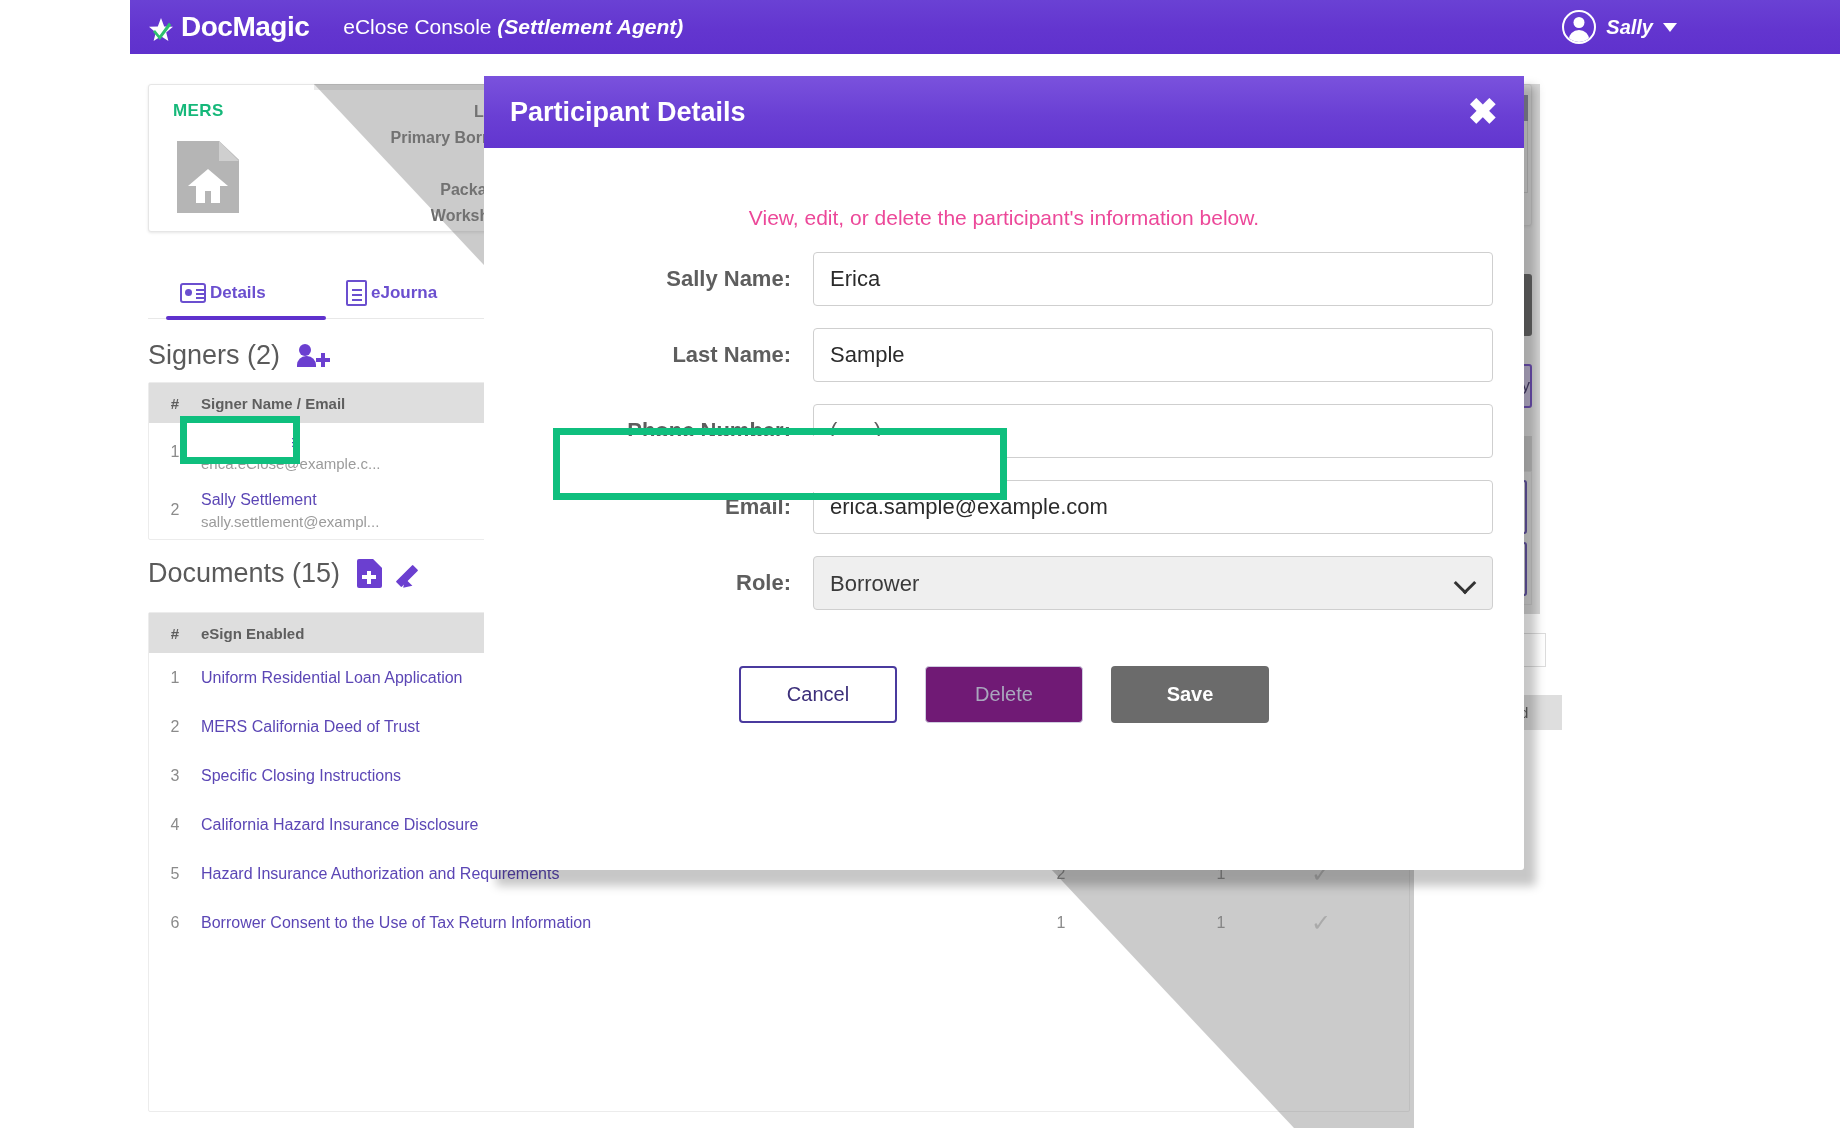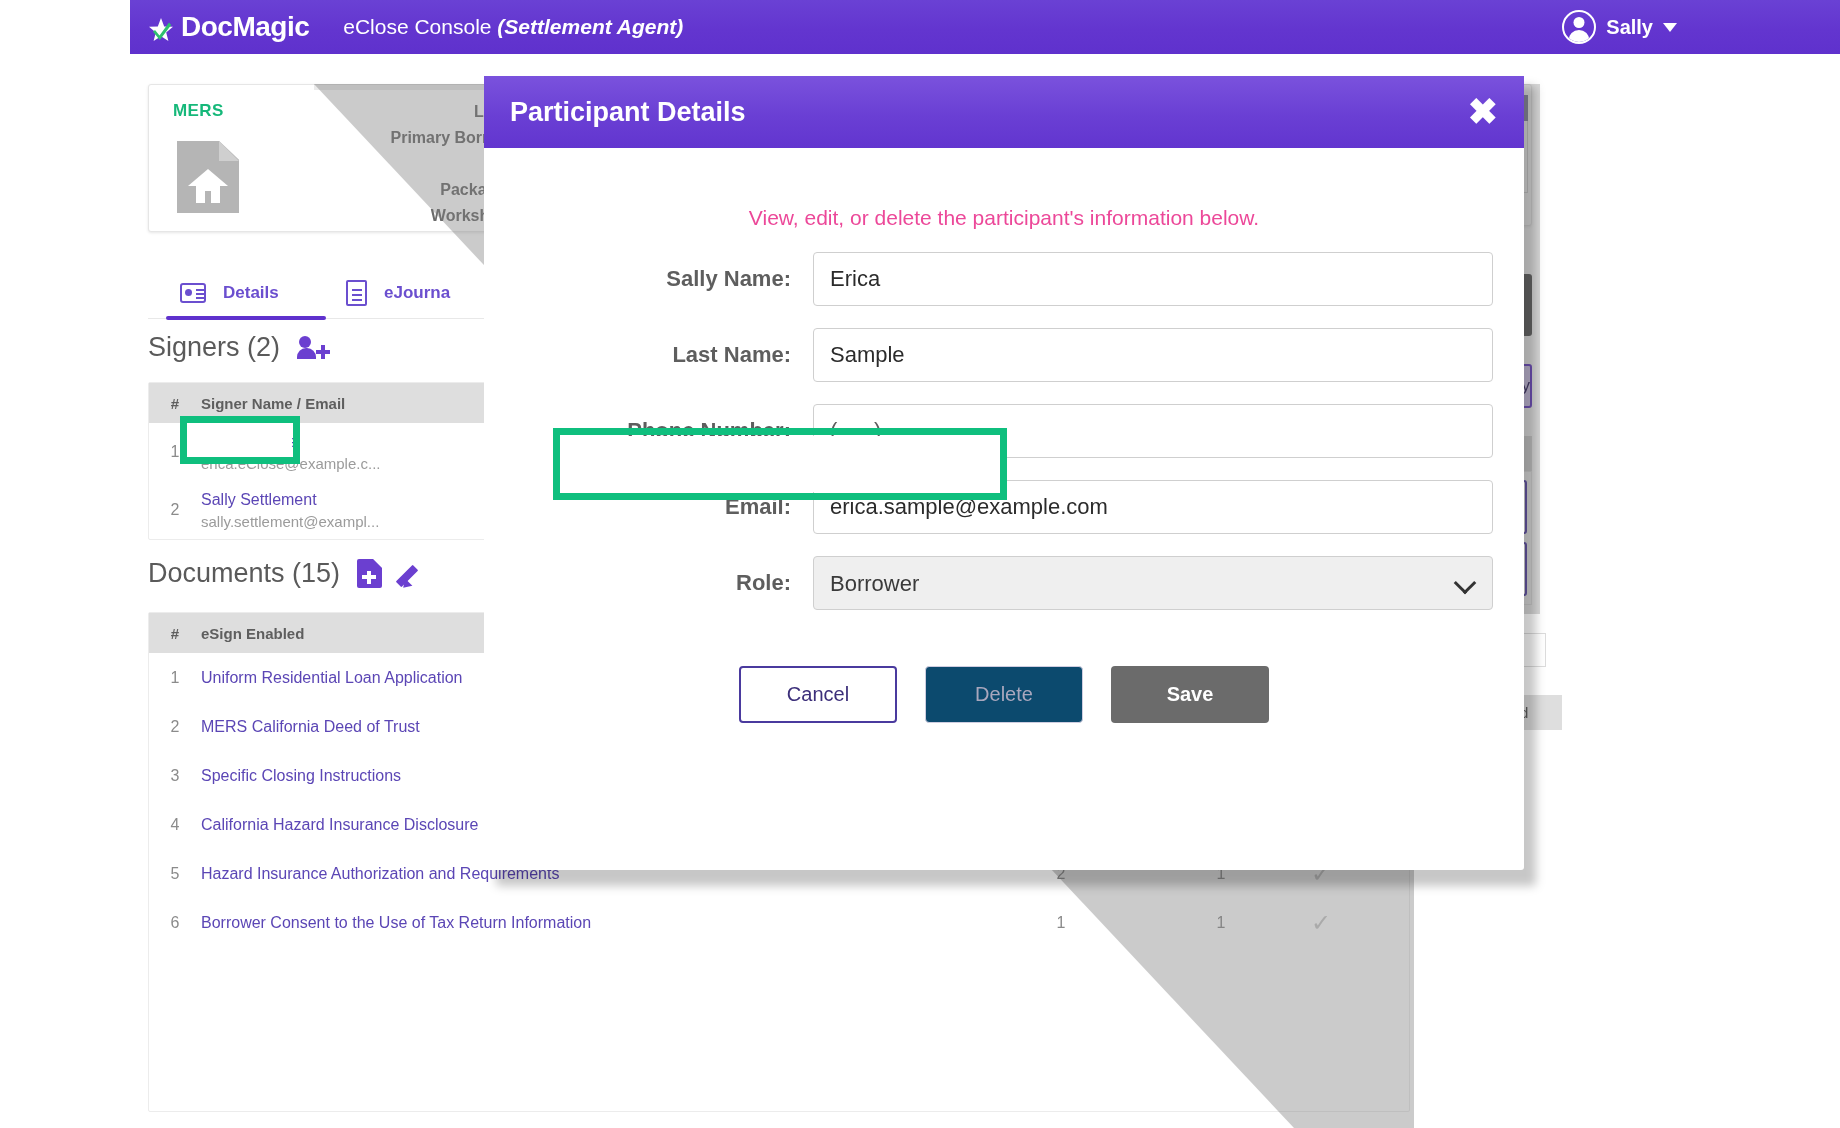--- a/index.html
+++ b/index.html
@@ -39,21 +39,21 @@
   #user-area {
     position:absolute; right:163px; top:0; height:54px;
     display:flex; align-items:center; gap:10px;
   }
   .avatar-circle {
     width:34px;height:34px;border-radius:50%;
     border:2.5px solid #fff; position:relative; overflow:hidden;
   }
   .avatar-head{position:absolute;left:50%;top:5px;transform:translateX(-50%);width:11px;height:11px;border-radius:50%;background:#fff;}
   .avatar-body{position:absolute;left:50%;top:18px;transform:translateX(-50%);width:21px;height:15px;border-radius:11px 11px 0 0;background:#fff;}
-  .user-name { color:#fff;font-size:20px;font-weight:bold; }
+  .user-name { color:#fff;font-size:20px;font-weight:bold;font-style:italic; }
   .caret-down { width:0;height:0;border-left:7px solid transparent;border-right:7px solid transparent;border-top:9px solid #fff; }
 
   
   #loan-card {
     position:absolute; left:18px; top:84px;
     width:1262px; height:148px;
     background:#fff; border:1px solid #e6e6e6; border-radius:3px;
     box-shadow:0 1px 3px rgba(0,0,0,.10);
   }
   #loan-label{position:absolute;left:24px;top:16px;color:#16b87a;font-size:17px;font-weight:bold;letter-spacing:.4px;}
@@ -66,21 +66,21 @@
   .home-roof{position:absolute;left:0;top:0;width:0;height:0;border-left:20px solid transparent;border-right:20px solid transparent;border-bottom:17px solid #fff;}
   .home-body{position:absolute;left:8px;top:16px;width:24px;height:18px;background:#fff;}
   .home-door{position:absolute;left:17px;top:22px;width:6px;height:12px;background:#b5b5b5;}
   .kv-rows{position:absolute;left:150px;top:14px;}
   .kv-row{display:flex;height:26px;align-items:center;}
   .kv-key{width:232px;text-align:right;color:#6b6b6b;font-size:16px;font-weight:bold;}
   .kv-val{margin-left:12px;color:#9a9a9a;font-size:16px;}
 
   
   #tabs{position:absolute;left:18px;top:270px;width:1262px;height:54px;}
-  .tab{position:absolute;top:0;display:flex;align-items:center;gap:17px;height:46px;cursor:pointer;}
+  .tab{position:absolute;top:0;display:flex;align-items:center;gap:4px;height:46px;cursor:pointer;}
   .tab-label{color:#6b4fcf;font-size:17px;font-weight:bold;}
   .tab-underline{position:absolute;left:0;top:46px;width:160px;height:4px;background:#5f31cd;border-radius:2px;}
   .tab-divider{position:absolute;left:0;top:48px;width:1262px;height:1px;background:#e8e8e8;}
   .ic{position:relative;}
   .ic-card{width:26px;height:20px;border:2.5px solid #6b4fcf;border-radius:3px;}
   .ic-card:before{content:"";position:absolute;left:3px;top:4px;width:7px;height:7px;border-radius:50%;background:#6b4fcf;}
   .ic-card:after{content:"";position:absolute;left:14px;top:4px;width:9px;height:2px;background:#6b4fcf;box-shadow:0 4px 0 #6b4fcf,0 8px 0 #6b4fcf;}
   .ic-doc{width:21px;height:26px;border:2.5px solid #6b4fcf;border-radius:2px;}
   .ic-doc:after{content:"";position:absolute;left:4px;top:7px;width:10px;height:2px;background:#6b4fcf;box-shadow:0 5px 0 #6b4fcf,0 10px 0 #6b4fcf;}
 
@@ -156,21 +156,21 @@
     width:680px;height:54px;border:1px solid #cfcfcf;border-radius:4px;
     font-size:22px;color:#3a3a3a;padding:0 16px;background:#efefef;
     appearance:none;-webkit-appearance:none;
     font-family:"Liberation Sans",sans-serif;
   }
   .sel-chev{position:absolute;right:20px;top:19px;width:16px;height:16px;
     border-right:3px solid #333;border-bottom:3px solid #333;transform:rotate(45deg);pointer-events:none;}
   #modal-actions{display:flex;justify-content:center;gap:28px;margin-top:56px;}
   .mbtn{border-radius:4px;font-size:20px;cursor:pointer;font-family:"Liberation Sans",sans-serif;}
   .mbtn-cancel{width:158px;height:57px;background:#fff;color:#3c2f7a;border:2px solid #4a3a9e;}
-  .mbtn-delete{width:158px;height:57px;background:#0c4a6e;color:#a9a7bd;border:1px solid #cfcde0;}
+  .mbtn-delete{width:158px;height:57px;background:#701a75;color:#a9a7bd;border:1px solid #cfcde0;}
   .mbtn-save{width:158px;height:57px;background:#6b6b6b;color:#fff;border:none;font-weight:bold;}
 
   
   .hl{position:absolute;border:7px solid #0fbf7e;background:transparent;pointer-events:none;}
   .hl-fill{position:absolute;background:#fff;pointer-events:none;}
 </style>
 </head>
 <body>
 
 <div id="app">
@@ -240,21 +240,21 @@
       <span class="ic ic-card"></span>
       <span class="tab-label">Details</span>
     </div>
     <div class="tab-underline" style="left:18px;width:160px;"></div>
     <div class="tab" style="left:198px;">
       <span class="ic ic-doc"></span>
       <span class="tab-label">eJourna</span>
     </div>
   </div>
 
-  <div class="section-head" style="left:18px;top:332px;align-items:center;">
+  <div class="section-head" style="left:18px;top:340px;align-items:center;">
     <span class="section-title">Signers (2)</span>
     <span class="add-user-ic">
       <span class="au-head"></span>
         <span class="au-body"></span>
       <span class="au-plusv"></span>
         <span class="au-plush"></span>
     </span>
   </div>
 
   <div class="tbl" style="left:18px;top:382px;width:1262px;height:158px;">

